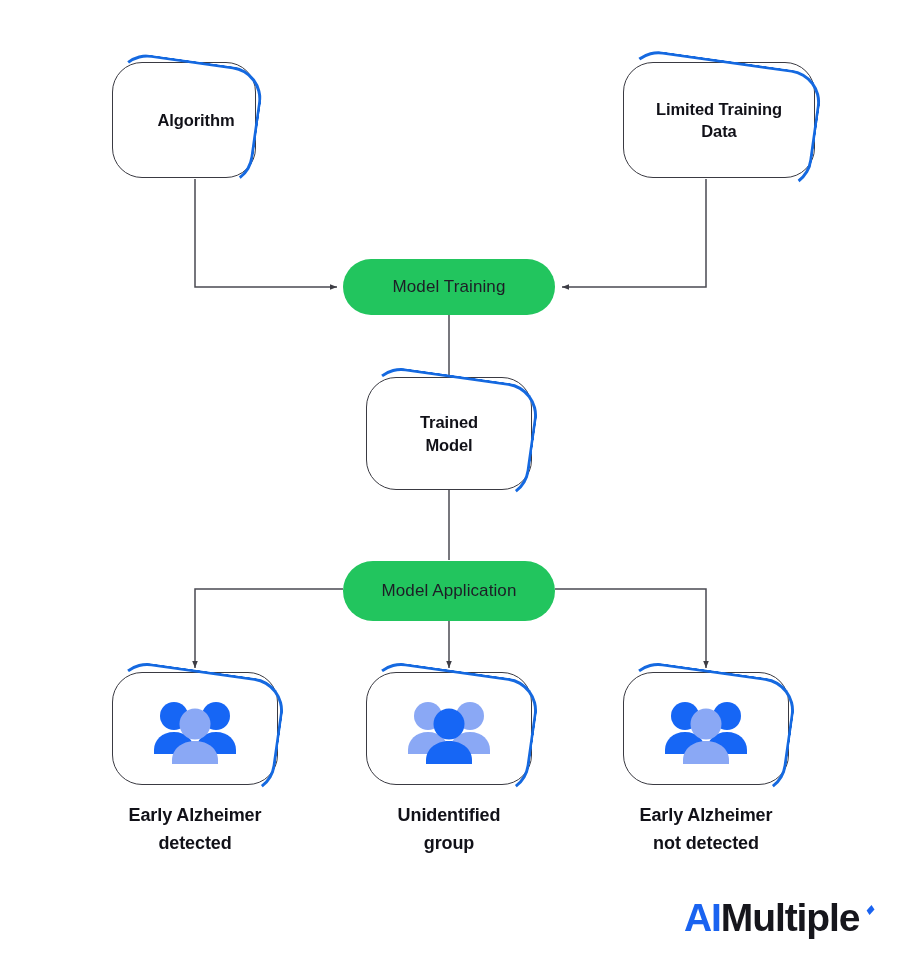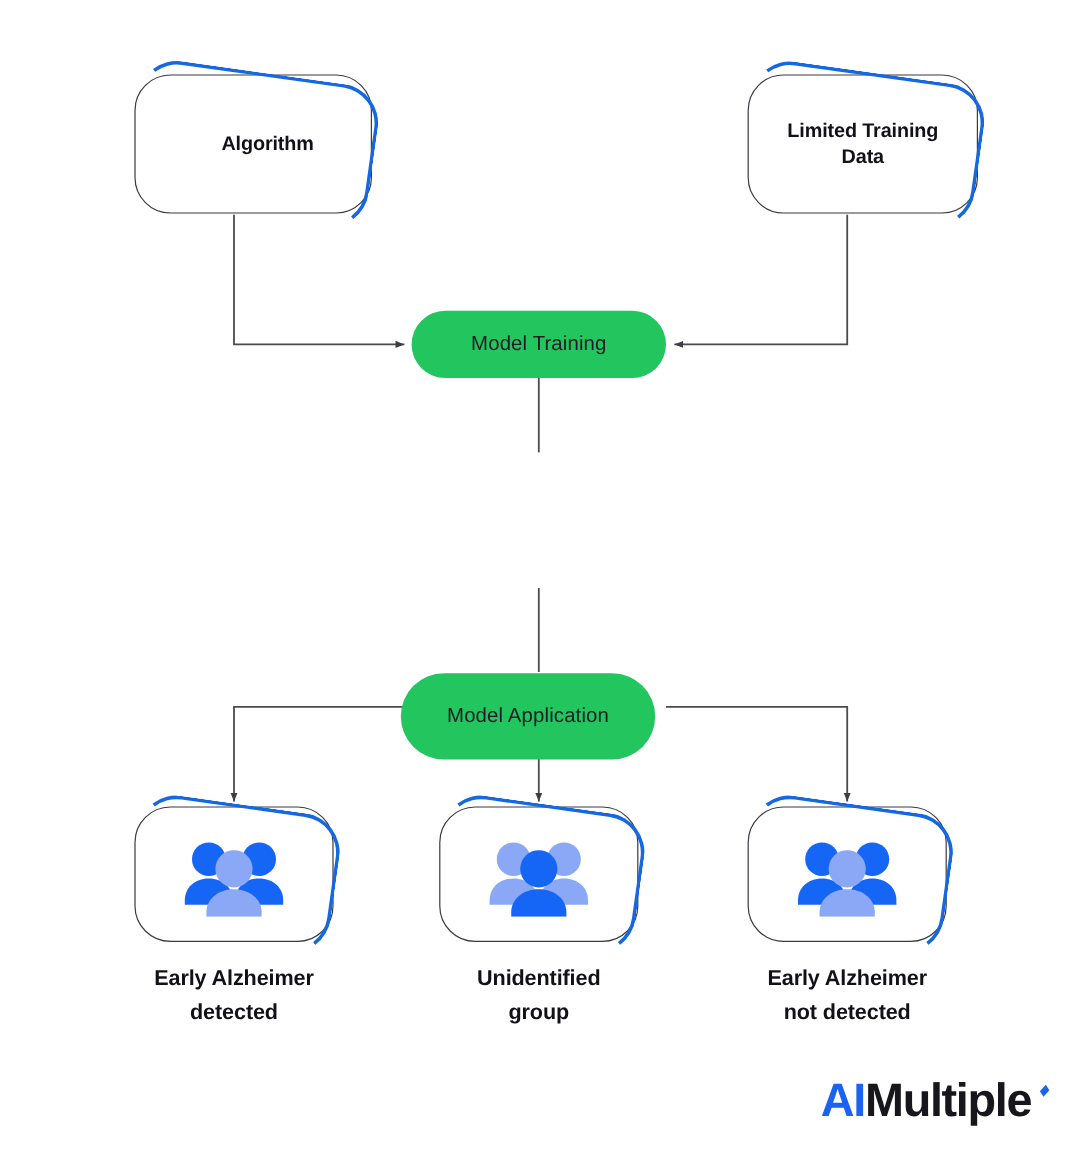--- a/index.html
+++ b/index.html
@@ -149,37 +149,43 @@
       <path d="M 449 490 L 449 560"></path>
 
       <path d="M 343 589 L 195 589 L 195 668" marker-end="url(#arrow-head)"></path>
 
       <path d="M 449 617 L 449 668" marker-end="url(#arrow-head)"></path>
 
       <path d="M 555 589 L 706 589 L 706 668" marker-end="url(#arrow-head)"></path>
     </g>
   </svg>
 
-  <div class="node" style="left:112px; top:62px; width:198px; height:116px;padding-left:24px;">
+  <div class="node" style="left:112px; top:62px; width:144px; height:116px;padding-left:24px;">
     <div class="node-label">Algorithm</div>
   </div>
 
   <div class="node" style="left:623px; top:62px; width:192px; height:116px;align-items:center;">
     <div class="node-label">
       <span>Limited Training</span><br>
       <span>Data</span>
     </div>
   </div>
 
   <div class="pill" style="left:343px; top:259px; width:212px; height:56px;">
     <div class="pill-label">Model Training</div>
   </div>
 
-
-  <div class="pill" style="left:334px; top:561px; width:212px; height:72px;align-items:center;">
+  <div class="node" style="left:366px; top:377px; width:166px; height:113px;">
+    <div class="node-label">
+      <span>Trained</span><br>
+      <span>Model</span>
+    </div>
+  </div>
+
+  <div class="pill" style="left:343px; top:561px; width:212px; height:60px;align-items:center;">
     <div class="pill-label">Model Application</div>
   </div>
 
   <div class="node" style="left:112px; top:672px; width:166px; height:113px;">
     <svg class="people-icon" viewBox="0 0 104 70">
 
       <g fill="#1666f5">
         <circle cx="31" cy="22" r="14"></circle>
         <path d="M31 38 C19 38 11 46 11 56 L11 60 L51 60 L51 56 C51 46 43 38 31 38 Z"></path>
       </g>

